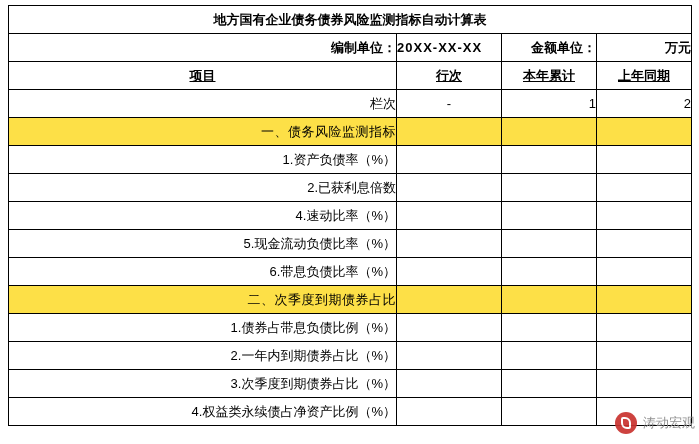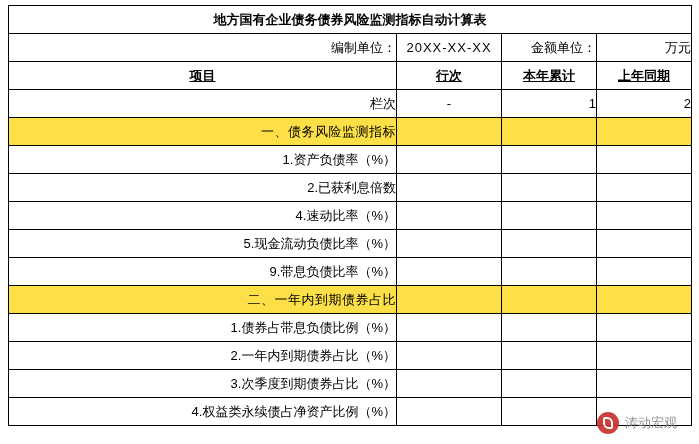--- a/index.html
+++ b/index.html
@@ -34,29 +34,29 @@
     vertical-align: middle;
   }
   .title-cell {
     text-align: center;
     font-weight: bold;
     font-size: 15px;
     height: 30px;
   }
   .sub-row td {
     height: 28px;
-    font-weight: normal;
+    font-weight: bold;
     font-size: 14px;
   }
   .sub-left {
     text-align: right;
     padding-right: 4px;
   }
   .sub-mid {
-    text-align: center;
+    text-align: left;
     padding-left: 6px;
     letter-spacing: 1px;
     margin-left: 14px;
   }
   .sub-right {
     text-align: right;
   }
   .hdr td {
     text-align: center;
     font-weight: bold;
@@ -79,21 +79,21 @@
   .section td {
     background: #fde047;
     font-weight: normal;
   }
   .section .cell-label {
     padding-left: 10px;
     letter-spacing: 0.5px;
   }
   .wm {
     position: absolute;
-    right: 22px;
+    right: 4px;
     bottom: 10px;
     display: flex;
     align-items: center;
     gap: 6px;
     opacity: 0.92;
   }
   .wm-logo {
     width: 22px;
     height: 22px;
     border-radius: 50%;
@@ -177,27 +177,27 @@
           <td class="cell-num"></td>
           <td class="cell-num"></td>
         </tr>
         <tr>
           <td class="cell-label">5.现金流动负债比率（%）</td>
           <td class="cell-center"></td>
           <td class="cell-num"></td>
           <td class="cell-num"></td>
         </tr>
         <tr>
-          <td class="cell-label">9.带息负债比率（%）</td>
+          <td class="cell-label">6.带息负债比率（%）</td>
           <td class="cell-center"></td>
           <td class="cell-num"></td>
           <td class="cell-num"></td>
         </tr>
         <tr class="section">
-          <td class="cell-label">二、一年内到期债券占比</td>
+          <td class="cell-label">二、次季度到期债券占比</td>
           <td class="cell-center"></td>
           <td class="cell-num"></td>
           <td class="cell-num"></td>
         </tr>
         <tr>
           <td class="cell-label">1.债券占带息负债比例（%）</td>
           <td class="cell-center"></td>
           <td class="cell-num"></td>
           <td class="cell-num"></td>
         </tr>

